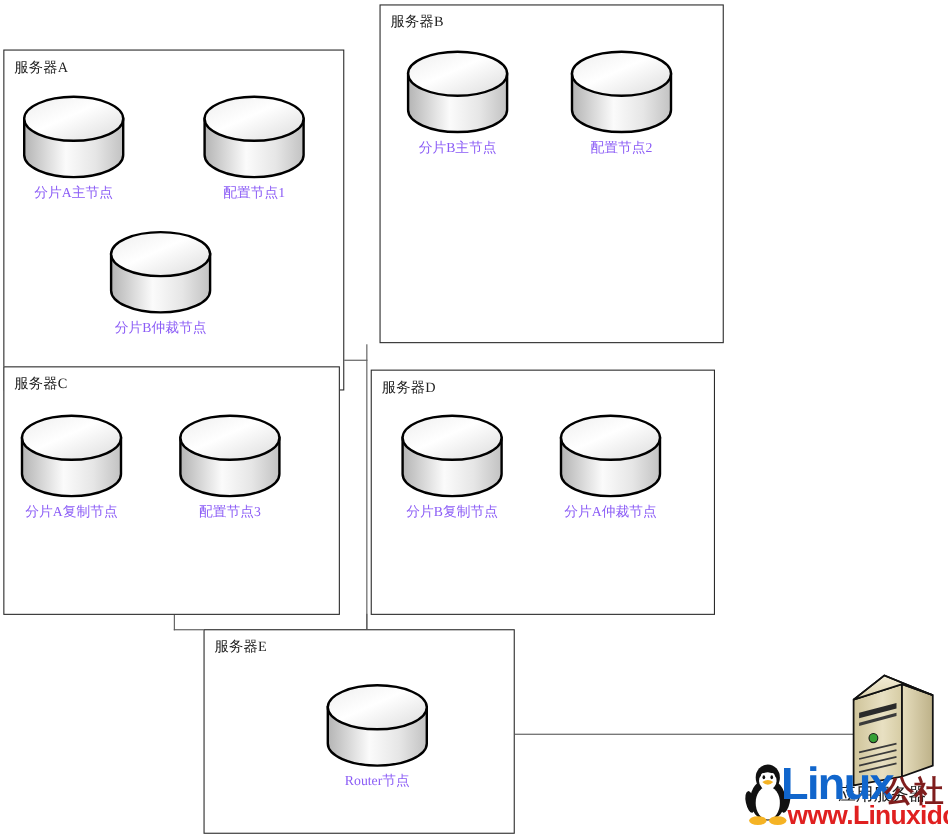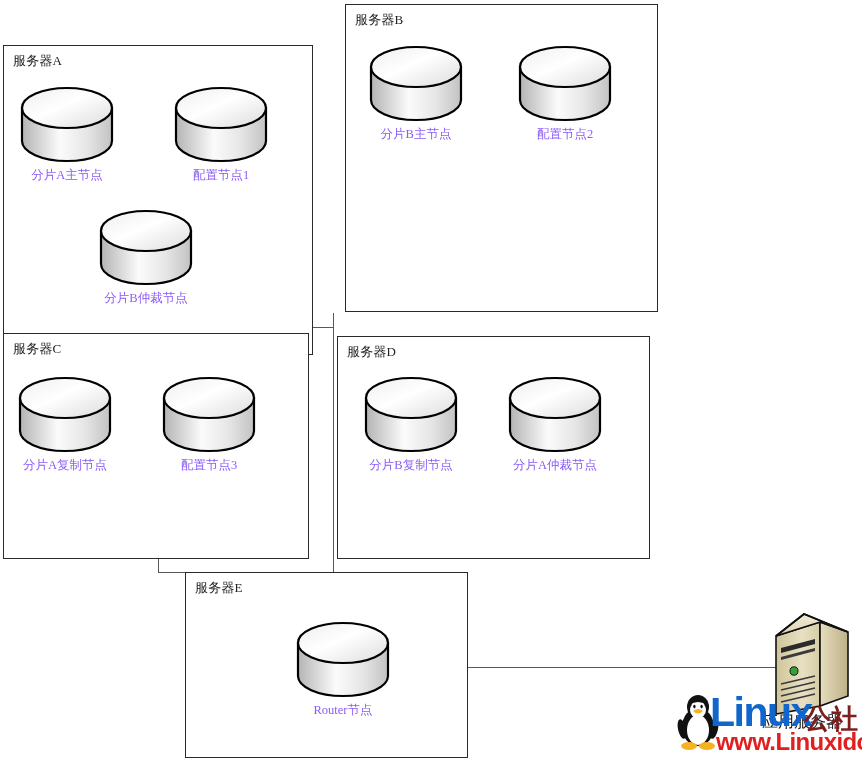--- a/index.html
+++ b/index.html
@@ -163,21 +163,21 @@
               <stop offset="100%" stop-color="#dcdcdc"></stop>
             </linearGradient>
           </defs>
           <path d="M3 22 L3 55 A45 20 0 0 0 93 55 L93 22 Z" fill="url(#cg1)" stroke="#000" stroke-width="2.2"></path>
           <ellipse cx="48" cy="22" rx="45" ry="20" fill="url(#cg1t)" stroke="#000" stroke-width="2.2"></ellipse>
         </svg>
       </div>
       <div class="node-label">分片A主节点</div>
     </div>
 
-    <div class="node" style="left:168px; top:40px;">
+    <div class="node" style="left:178px; top:40px;">
       <div class="cyl">
         <svg width="96" height="78" viewBox="0 0 96 78">
           <path d="M3 22 L3 55 A45 20 0 0 0 93 55 L93 22 Z" fill="url(#cg1)" stroke="#000" stroke-width="2.2"></path>
           <ellipse cx="48" cy="22" rx="45" ry="20" fill="url(#cg1t)" stroke="#000" stroke-width="2.2"></ellipse>
         </svg>
       </div>
       <div class="node-label">配置节点1</div>
     </div>
 
     <div class="node" style="left:93px; top:163px;">

